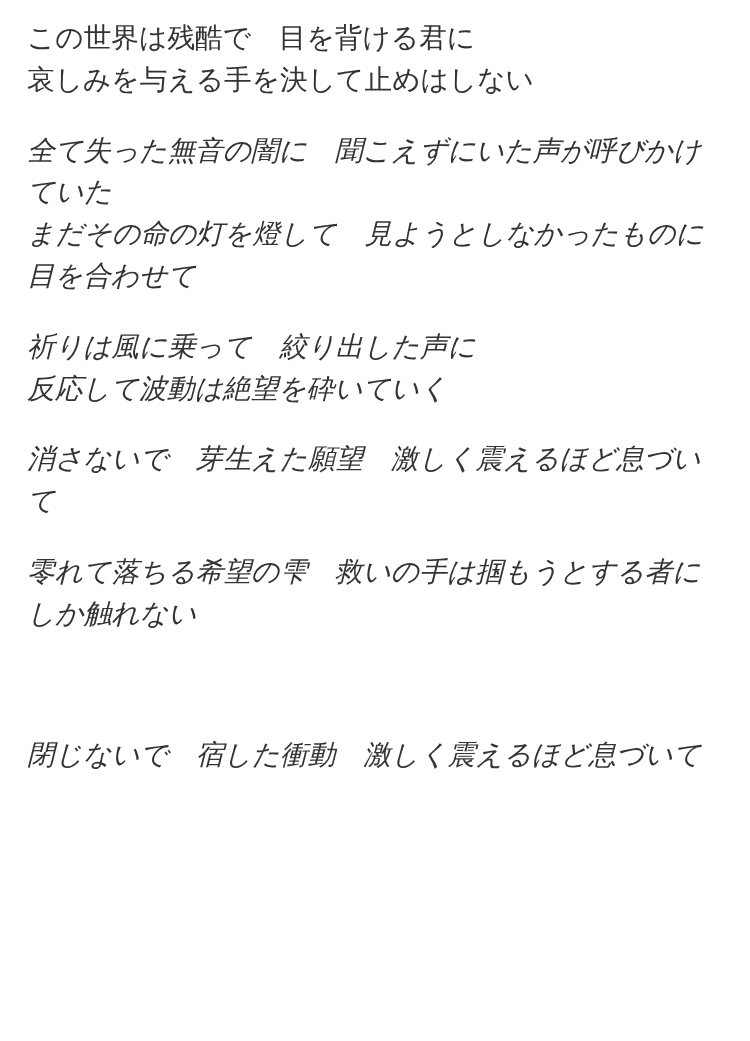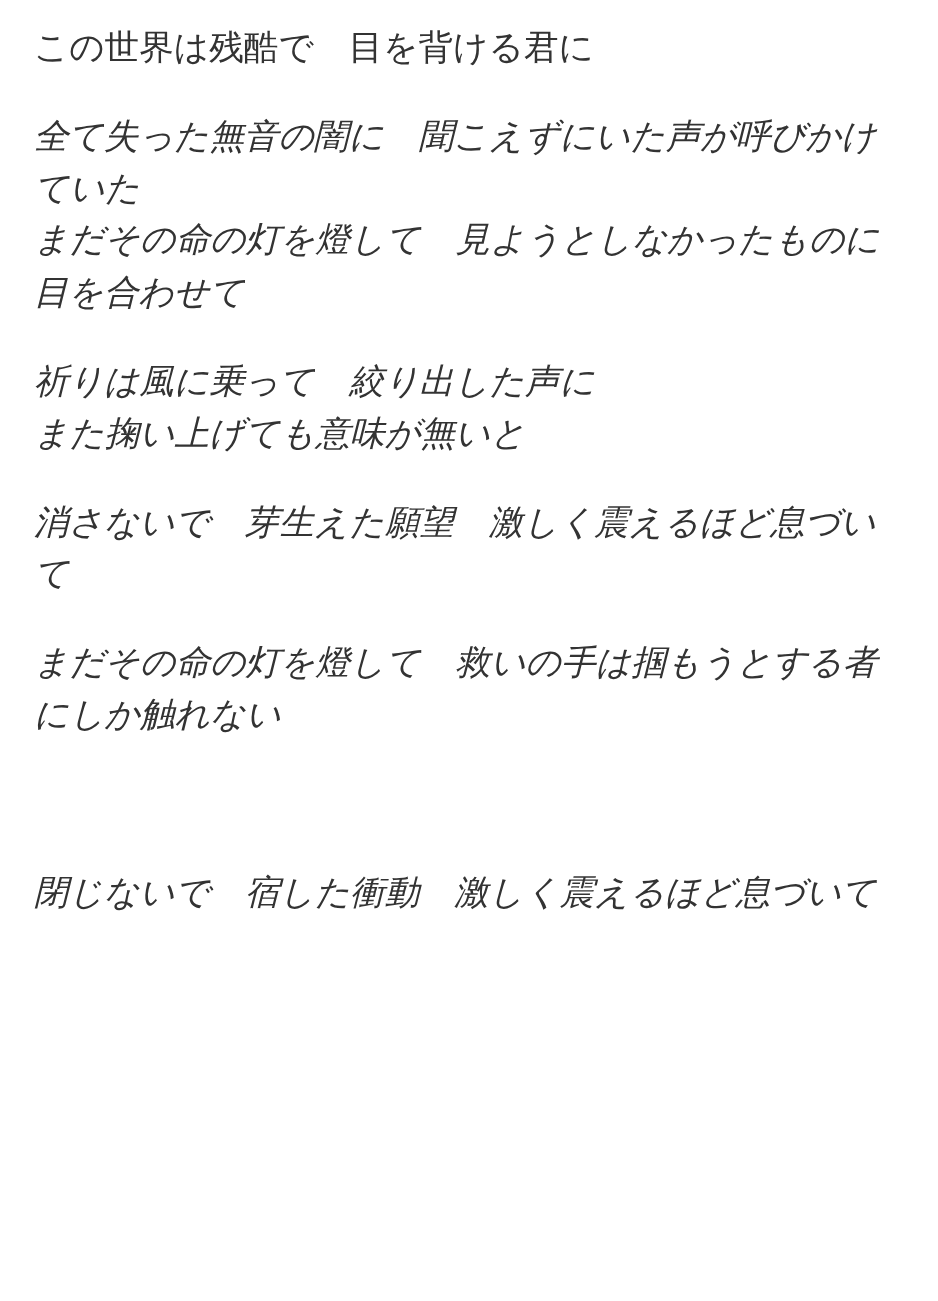--- a/index.html
+++ b/index.html
@@ -29,20 +29,20 @@
   }
   p.stanza + p.stanza {
     margin-top: 29px; 
     font-style: italic;
   }
 </style>
 </head>
 <body style="background: rgb(255, 255, 255);">
 
 <div class="lyrics" style="color: rgb(51, 51, 51);">
-    <p class="stanza"><span>この世界は残酷で　目を背ける君に</span><br></p>
+    <p class="stanza"><span>この世界は残酷で　目を背ける君に</span><br><span>哀しみを与える手を決して止めはしない</span></p>
     <p class="stanza"><span>全て失った無音の闇に　聞こえずにいた声が呼びかけていた</span><br><span>まだその命の灯を燈して　見ようとしなかったものに目を合わせて</span></p>
-    <p class="stanza"><span>祈りは風に乗って　絞り出した声に</span><br><span>また掬い上げても意味が無いと</span></p>
+    <p class="stanza"><span>祈りは風に乗って　絞り出した声に</span><br><span>反応して波動は絶望を砕いていく</span></p>
     <p class="stanza"><span>消さないで　芽生えた願望　激しく震えるほど息づいて</span></p>
-    <p class="stanza"><span>まだその命の灯を燈して　救いの手は掴もうとする者にしか触れない</span></p>
+    <p class="stanza"><span>零れて落ちる希望の雫　救いの手は掴もうとする者にしか触れない</span></p>
     <p class="stanza"><br></p>
     <p class="stanza"><span>閉じないで　宿した衝動　激しく震えるほど息づいて</span></p>
   </div>
 
 </body></html>

